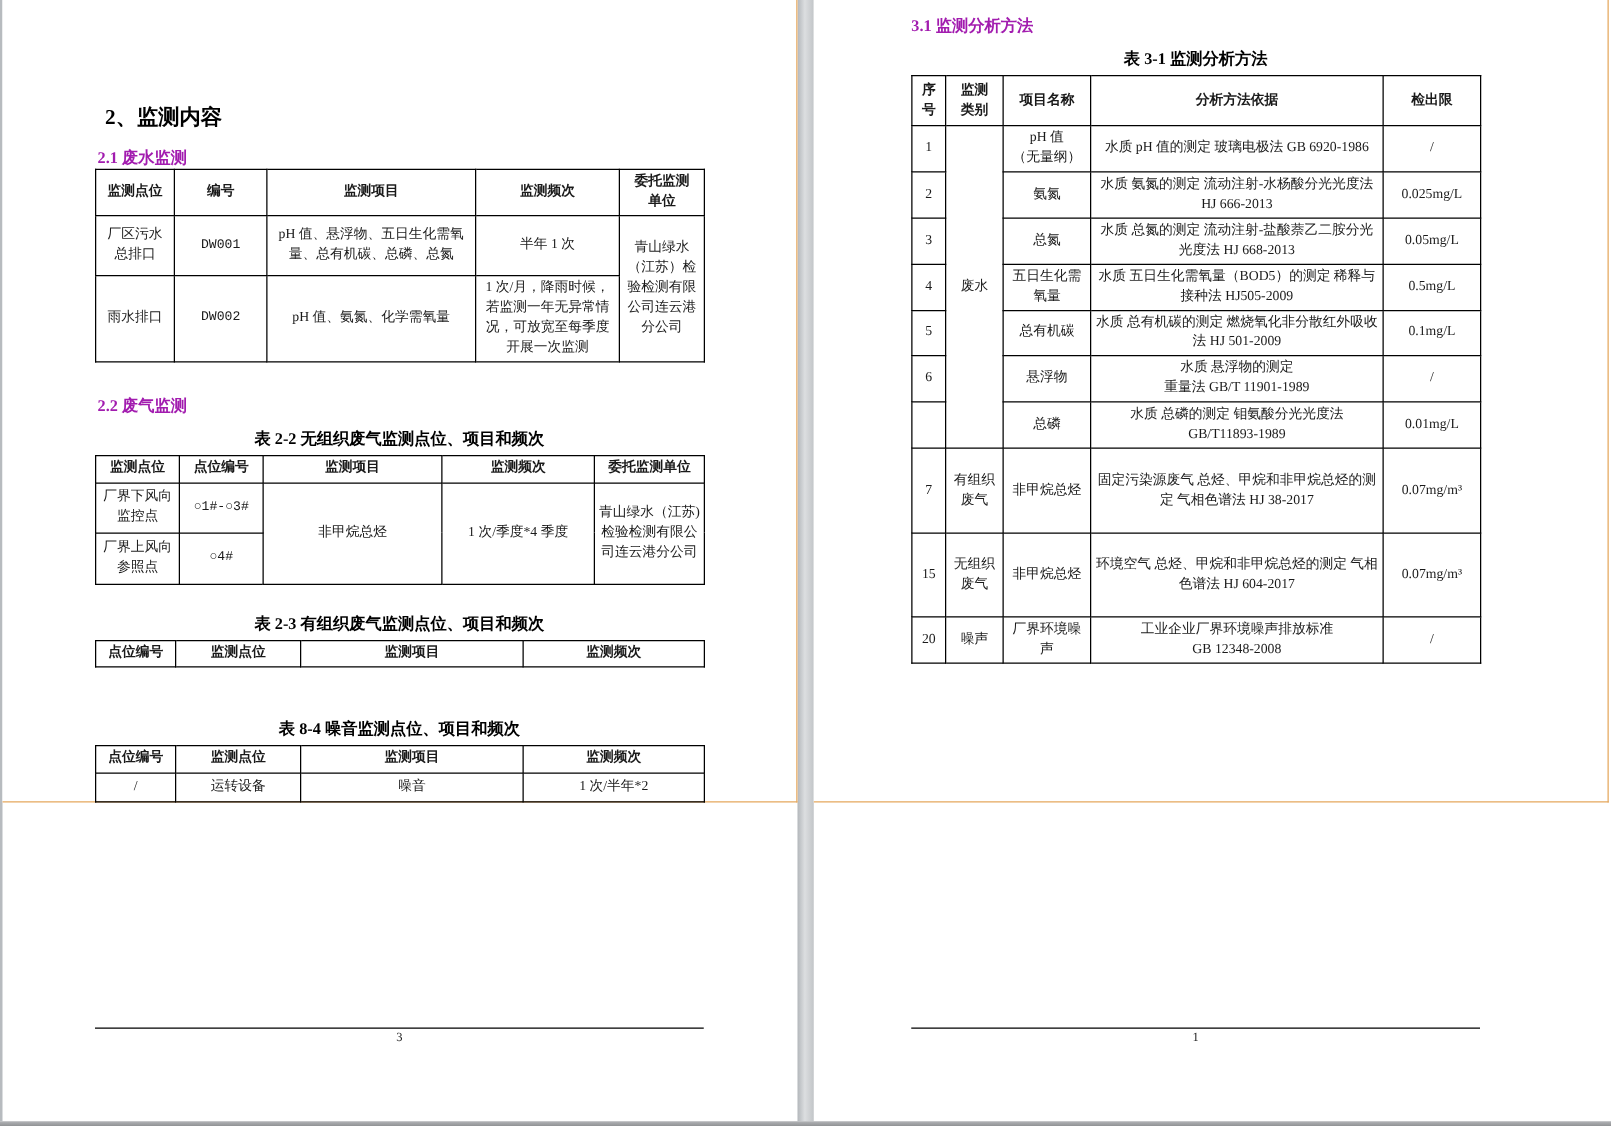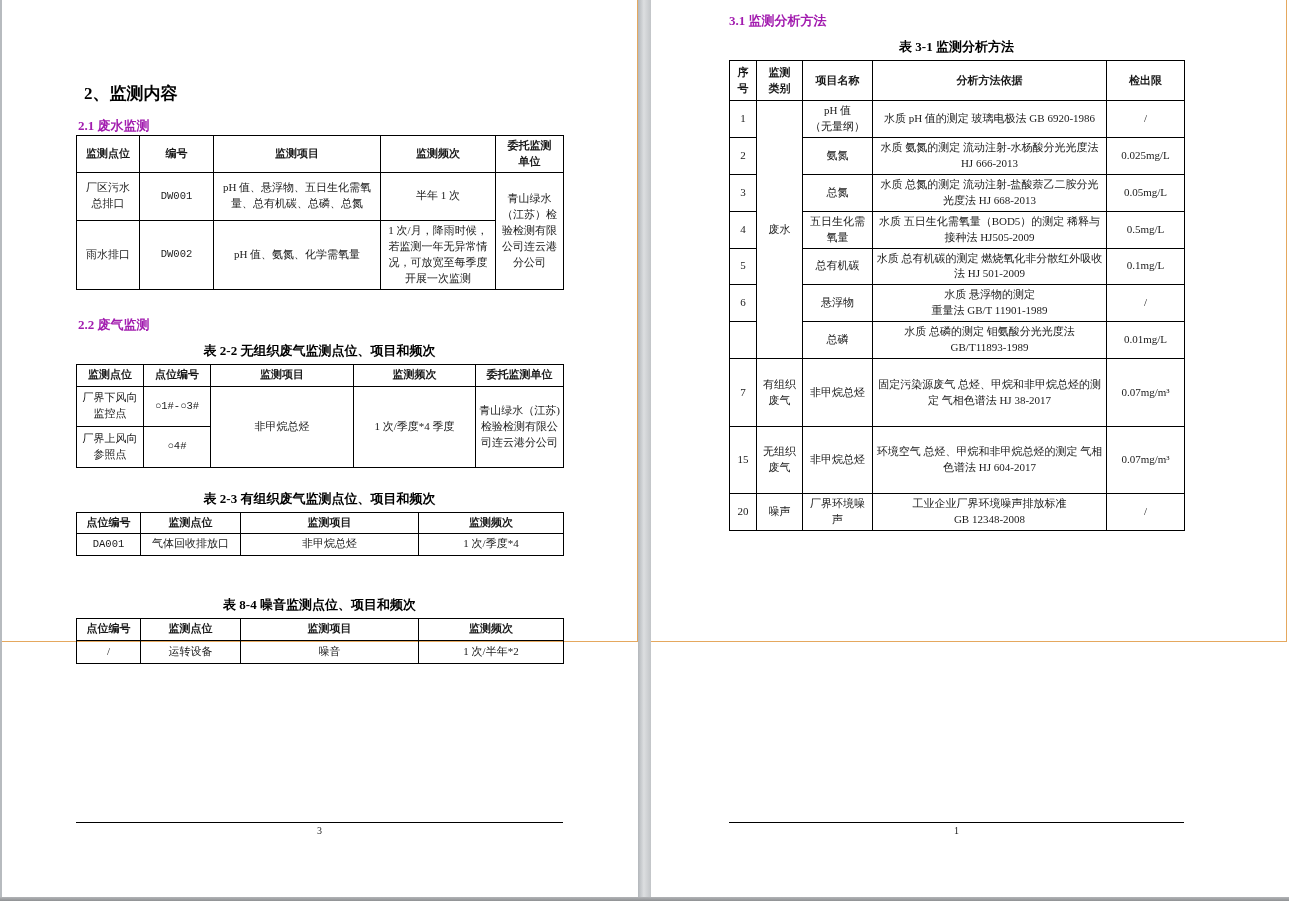--- a/index.html
+++ b/index.html
@@ -137,26 +137,20 @@
               <col style="width:178px">
               <col style="width:145px">
             </colgroup>
           <tbody>
               <tr style="height:21px">
             <th>点位编号</th>
             <th>监测点位</th>
             <th>监测项目</th>
             <th>监测频次</th>
           </tr>
-          <tr style="height:22px">
-            <td class="code">DA001</td>
-            <td>气体回收排放口</td>
-            <td>非甲烷总烃</td>
-            <td>1 次/季度*4</td>
-          </tr>
         </tbody>
           </table>
 
         <div class="caption cap4">表 8-4  噪音监测点位、项目和频次</div>
         <table>
           <colgroup>
               <col style="width:64px">
               <col style="width:100px">
               <col style="width:178px">
               <col style="width:145px">

